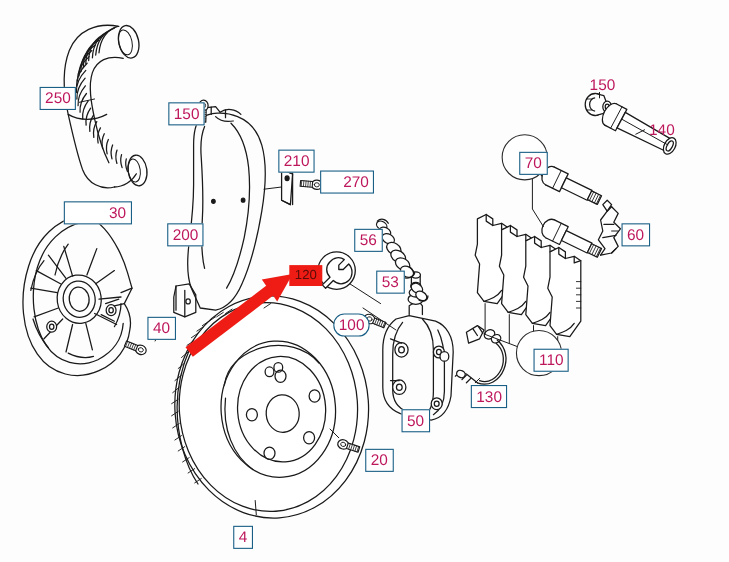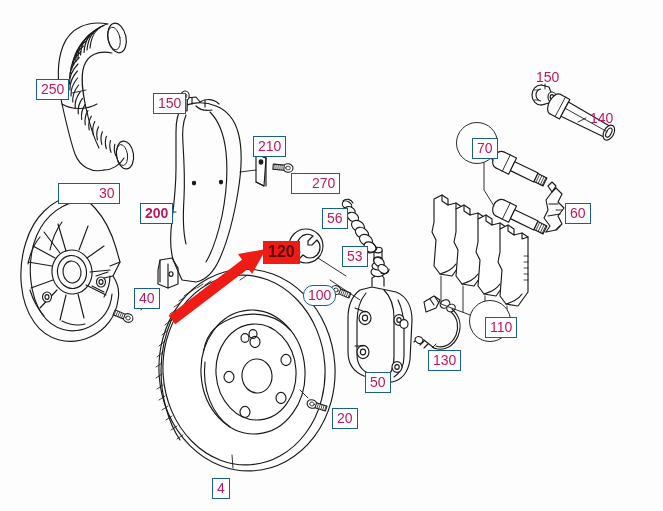--- a/index.html
+++ b/index.html
@@ -9,21 +9,21 @@
   #art{position:absolute;left:0;top:0;width:663px;height:511px;}
 
   .lbl{position:absolute;box-sizing:border-box;
        border:1.6px solid #1a5f86;background:#ffffff;
        color:#be185d;font-size:14px;line-height:1;
        font-family:"Liberation Sans",sans-serif;
        padding:2px 4px 3px 4px;white-space:nowrap;
        letter-spacing:0px;}
   .lbl.plain{border:none;background:transparent;padding:0;font-size:14px;}
   .lbl.hl{background:#ee1c15;border:none;color:#5a0b07;
-          font-weight:bold;font-size:16px;padding:3px 5px 4px 5px;}
+          font-weight:normal;font-size:12px;padding:3px 5px 4px 5px;}
   .circ{position:absolute;border:1.3px solid #2b2b2b;border-radius:50%;
         background:#ffffff;box-sizing:border-box;}
 </style>
 </head>
 <body>
 
 <div id="stage">
 
   <svg id="art" viewBox="0 0 663 511">
     <defs>
@@ -383,23 +383,23 @@
     <g>
       <path d="M172,320 L248,262" stroke="#ee1c15" stroke-width="11" stroke-linecap="butt" fill="none"></path>
       <path d="M266,249 L238,254 L252,274 z" fill="#ee1c15"></path>
     </g>
   </svg>
 
   <div class="lbl" style="left:36px;  top:79px;">250</div>
   <div class="lbl" style="left:58px;  top:183px;padding-left:40px;">30</div>
   <div class="lbl" style="left:134px; top:288px;text-align:right;">40</div>
   <div class="lbl" style="left:153px; top:93px;">150</div>
-  <div class="lbl" style="left:140px; top:203px;font-weight:bold;">200</div>
+  <div class="lbl" style="left:152px; top:203px;">200</div>
   <div class="lbl" style="left:253px; top:136px;">210</div>
-  <div class="lbl" style="left:291px; top:173px;padding-left:20px;">270</div>
+  <div class="lbl" style="left:291px; top:155px;padding-left:20px;">270</div>
   <div class="lbl hl" style="left:263px; top:241px;">120</div>
   <div class="lbl" style="left:303px; top:285px;border-radius:10px;">100</div>
   <div class="lbl" style="left:322px; top:208px;">56</div>
   <div class="lbl" style="left:342px; top:246px;">53</div>
   <div class="lbl" style="left:212px; top:478px;">4</div>
   <div class="lbl" style="left:332px; top:408px;">20</div>
   <div class="lbl" style="left:365px; top:372px;">50</div>
   <div class="lbl" style="left:428px; top:350px;">130</div>
 
   <div class="circ" style="left:469px; top:300px; width:42px; height:42px;"></div>

